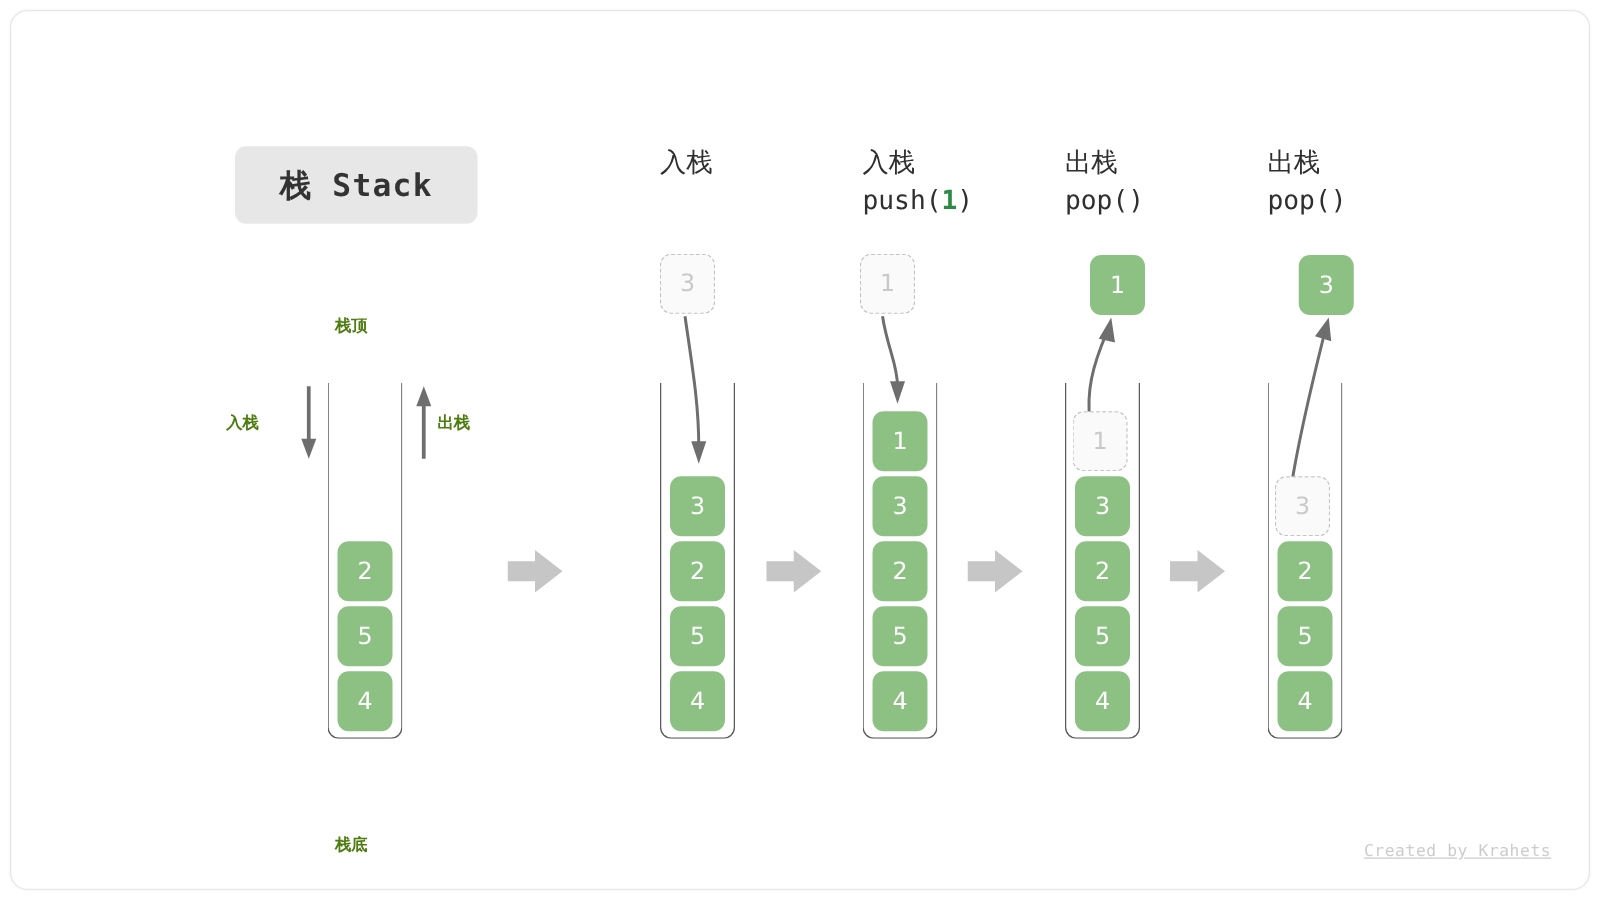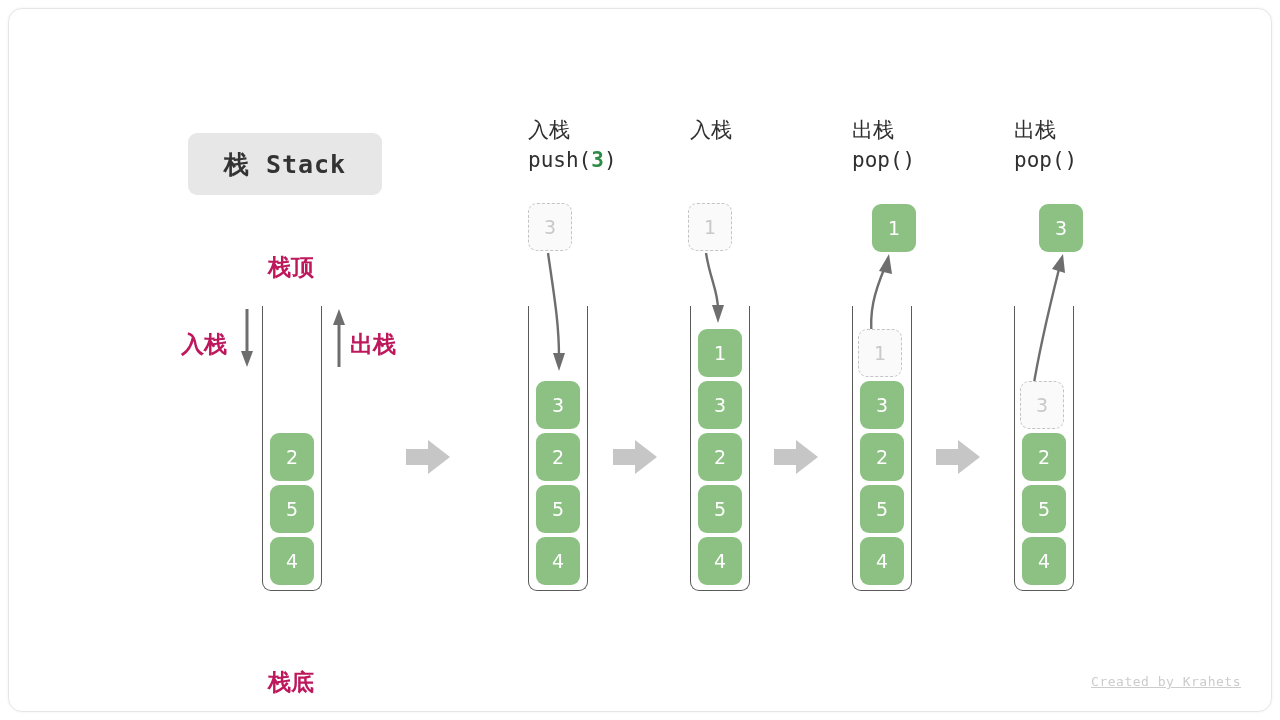--- a/index.html
+++ b/index.html
@@ -18,42 +18,42 @@
     background: #ffffff;
     border: 1px solid #e6e6e6;
     border-radius: 14px;
     box-shadow: 0 0 3px rgba(0,0,0,0.06);
     overflow: hidden;
   }
 
   
   #title-badge {
     position: absolute;
-    left: 179px; top: 124px;
+    left: 179px; top: 108px;
     width: 194px; height: 62px;
     background: #e7e7e7;
     border-radius: 9px;
     display: flex; align-items: center; justify-content: center;
   }
   #title-badge .t {
     font-family: "DejaVu Sans Mono", "Liberation Mono", monospace;
     font-size: 25px;
     font-weight: bold;
     color: #333333;
     letter-spacing: 1px;
     white-space: nowrap;
   }
 
   
   .cn-label {
     position: absolute;
     font-family: Liberation Sans, sans-serif;
-    font-size: 23px;
+    font-size: 13px;
     font-weight: bold;
-    color: #be185d;
+    color: #4d7c0f;
     white-space: nowrap;
   }
 
   
   .stage-head {
     position: absolute;
     width: 170px;
     text-align: left;
   }
   .stage-head .line1 {
@@ -166,21 +166,20 @@
   <div class="cell filled" style="left:261px; top:424px;">2</div>
   <div class="cell filled" style="left:261px; top:476px;">5</div>
   <div class="cell filled" style="left:261px; top:528px;">4</div>
 
   <svg class="flow-arrow" style="left:397px; top:428px;" width="48" height="40">
     <polygon points="0,12 22,12 22,3 44,20 22,37 22,28 0,28" fill="#c6c6c6"></polygon>
   </svg>
 
   <div class="stage-head" style="left:519px; top:106px;">
     <div class="line1">入栈</div>
-    <div class="line2"><span>push(</span><span class="arg">3</span><span>)</span></div>
   </div>
 
   <div class="cell ghost" style="left:519px; top:194px;">3</div>
 
   <svg class="curve-arrow" style="left:519px; top:240px;" width="60" height="130">
     <path d="M 20 4 C 26 46, 31 74, 31 108" stroke="#6e6e6e" stroke-width="2.4" fill="none"></path>
     <polygon points="31,122 25,104 37,104" fill="#6e6e6e"></polygon>
   </svg>
 
   <div class="stack-box" style="left:519px; top:297px;"></div>
@@ -188,20 +187,21 @@
   <div class="cell filled" style="left:527px; top:424px;">2</div>
   <div class="cell filled" style="left:527px; top:476px;">5</div>
   <div class="cell filled" style="left:527px; top:528px;">4</div>
 
   <svg class="flow-arrow" style="left:604px; top:428px;" width="48" height="40">
     <polygon points="0,12 22,12 22,3 44,20 22,37 22,28 0,28" fill="#c6c6c6"></polygon>
   </svg>
 
   <div class="stage-head" style="left:681px; top:106px;">
     <div class="line1">入栈</div>
+    <div class="line2"><span>push(</span><span class="arg">1</span><span>)</span></div>
   </div>
 
   <div class="cell ghost" style="left:679px; top:194px;">1</div>
 
   <svg class="curve-arrow" style="left:679px; top:240px;" width="60" height="82">
     <path d="M 18 4 C 22 30, 30 42, 30 60" stroke="#6e6e6e" stroke-width="2.4" fill="none"></path>
     <polygon points="30,74 24,56 36,56" fill="#6e6e6e"></polygon>
   </svg>
 
   <div class="stack-box" style="left:681px; top:297px;"></div>

